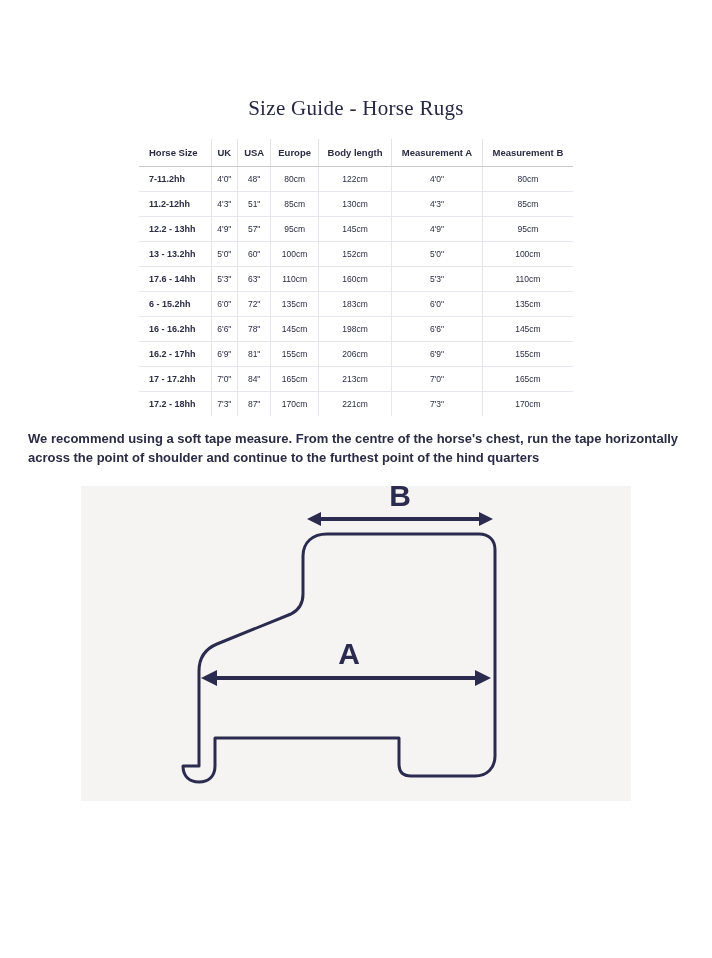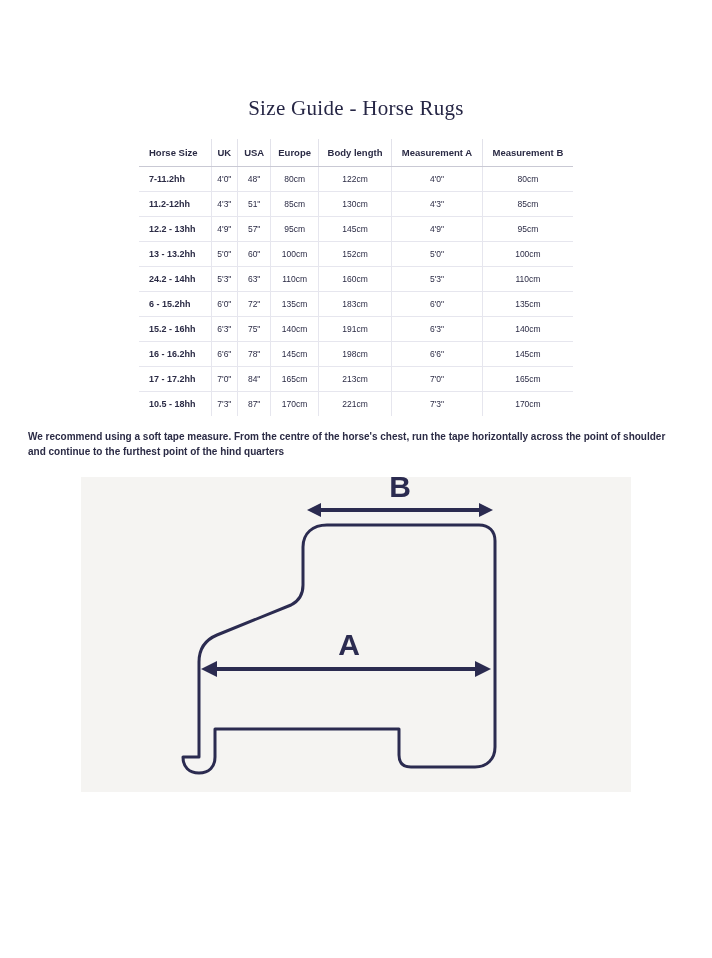--- a/index.html
+++ b/index.html
@@ -70,21 +70,21 @@
   }
   table.size-table th.first-col {
     text-align: left;
     padding-left: 10px;
   }
   table.size-table tr:last-child td {
     border-bottom: none;
   }
   .note {
     margin: 14px 28px 0 28px;
-    font-size: 10px;
+    font-size: 13px;
     line-height: 1.45;
     font-weight: bold;
     color: #2b2b45;
   }
   .diagram-wrap {
     margin-top: 18px;
     display: flex;
     justify-content: center;
   }
   .diagram-box {
@@ -153,66 +153,66 @@
           <tr>
             <td class="first-col">13 - 13.2hh</td>
             <td>5'0"</td>
             <td>60"</td>
             <td>100cm</td>
             <td>152cm</td>
             <td>5'0"</td>
             <td>100cm</td>
           </tr>
           <tr>
-            <td class="first-col">24.2 - 14hh</td>
+            <td class="first-col">17.6 - 14hh</td>
             <td>5'3"</td>
             <td>63"</td>
             <td>110cm</td>
             <td>160cm</td>
             <td>5'3"</td>
             <td>110cm</td>
           </tr>
           <tr>
             <td class="first-col">6 - 15.2hh</td>
             <td>6'0"</td>
             <td>72"</td>
             <td>135cm</td>
             <td>183cm</td>
             <td>6'0"</td>
             <td>135cm</td>
           </tr>
           <tr>
-            <td class="first-col">15.2 - 16hh</td>
-            <td>6'3"</td>
-            <td>75"</td>
-            <td>140cm</td>
-            <td>191cm</td>
-            <td>6'3"</td>
-            <td>140cm</td>
-          </tr>
-          <tr>
             <td class="first-col">16 - 16.2hh</td>
             <td>6'6"</td>
             <td>78"</td>
             <td>145cm</td>
             <td>198cm</td>
             <td>6'6"</td>
             <td>145cm</td>
           </tr>
           <tr>
+            <td class="first-col">16.2 - 17hh</td>
+            <td>6'9"</td>
+            <td>81"</td>
+            <td>155cm</td>
+            <td>206cm</td>
+            <td>6'9"</td>
+            <td>155cm</td>
+          </tr>
+          <tr>
             <td class="first-col">17 - 17.2hh</td>
             <td>7'0"</td>
             <td>84"</td>
             <td>165cm</td>
             <td>213cm</td>
             <td>7'0"</td>
             <td>165cm</td>
           </tr>
           <tr>
-            <td class="first-col">10.5 - 18hh</td>
+            <td class="first-col">17.2 - 18hh</td>
             <td>7'3"</td>
             <td>87"</td>
             <td>170cm</td>
             <td>221cm</td>
             <td>7'3"</td>
             <td>170cm</td>
           </tr>
         </tbody>
     </table>
   </div>

